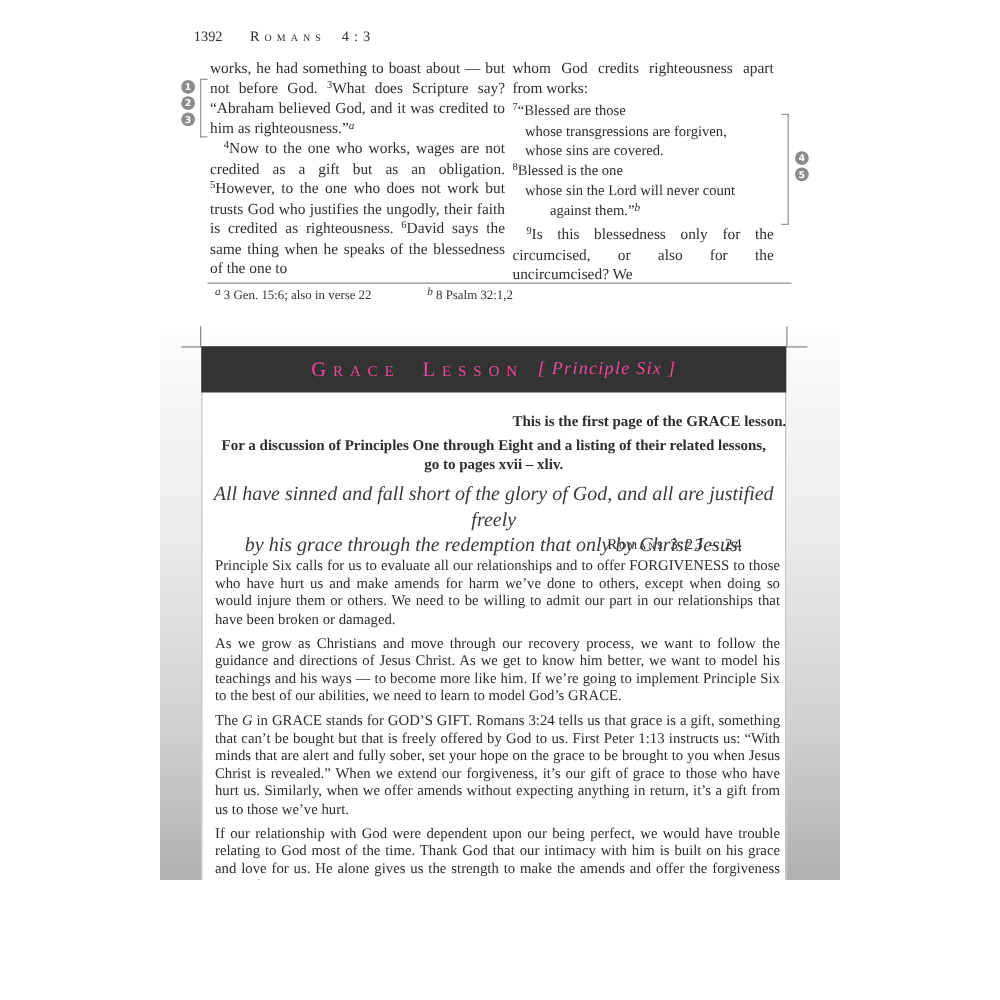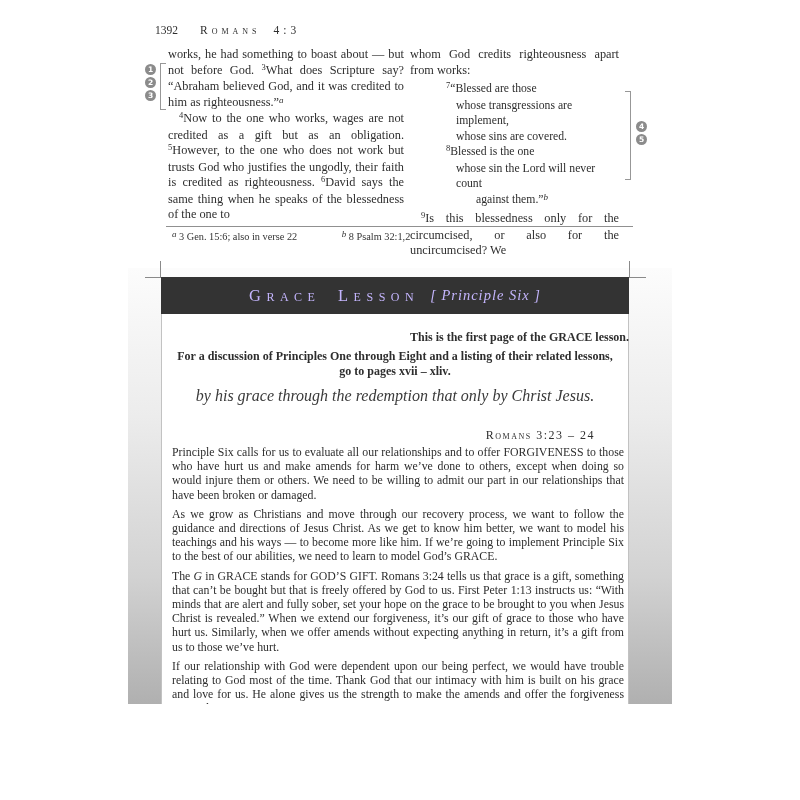--- a/index.html
+++ b/index.html
@@ -10,21 +10,21 @@
   .runhead{position:absolute;top:24px;left:155px;font-size:11.5px;white-space:nowrap;}
   .runhead .title{font-variant:small-caps;letter-spacing:4px;word-spacing:6px;margin-left:22px;}
 
   .col{position:absolute;top:47px;text-align:justify;font-size:12.3px;line-height:15.5px;}
   .col p{margin:0;}
   .col-left{left:168px;width:236px;}
   .col-right{left:410px;width:209px;}
   .indent{text-indent:11px;}
 
   .poetry{margin:3px 0;font-size:11.7px;}
-  .pl{text-align:left;margin-left:36px;}
+  .pl{text-align:left;}
   .pl.in1{padding-left:10px;}
   .pl.in2{padding-left:30px;}
 
   .seg-sup{font-size:8.5px;position:relative;top:-4px;letter-spacing:0;}
   .seg-supi{font-size:9px;font-style:italic;position:relative;top:-3px;}
   .seg-i{font-style:italic;}
 
   .bracket{position:absolute;}
   .br-left{left:160px;top:63px;height:45px;width:5px;
            border-left:1.5px solid #979797;border-top:1.5px solid #979797;border-bottom:1.5px solid #979797;}
@@ -38,21 +38,21 @@
   .fn-rule{position:absolute;left:166px;top:226px;width:467px;height:1px;background:#909090;}
   .footnotes{position:absolute;left:172px;top:231px;font-size:10.3px;color:#333;white-space:nowrap;}
   .footnotes .fn2{margin-left:42px;}
 
   
   .backdrop{position:absolute;left:128px;top:268px;width:544px;height:532px;
             background:linear-gradient(180deg,#fcfcfc 0%,#ececec 28%,#d2d2d2 58%,#adadad 84%,#8d8d8d 100%);}
   .card{position:absolute;left:161px;top:277px;width:468px;height:486px;background:#ffffff;
         border:1px solid #c2c2c2;box-sizing:border-box;}
   .lesson-bar{position:absolute;left:161px;top:277px;width:468px;height:37px;background:#333333;
-              color:#c4b5fd;display:flex;align-items:center;justify-content:center;box-sizing:border-box;}
+              color:#ec4899;display:flex;align-items:center;justify-content:center;box-sizing:border-box;}
   .bar-title{font-variant:small-caps;letter-spacing:5.5px;word-spacing:8px;font-size:16.5px;}
   .bar-sub{font-style:italic;font-size:14.5px;margin-left:11px;letter-spacing:1px;}
 
   .cm{position:absolute;background:#8a8a8a;}
 
   .intro1{position:absolute;left:161px;top:330px;width:468px;text-align:right;
           font-weight:bold;font-size:12px;}
   .intro-block{position:absolute;left:161px;top:349px;width:468px;text-align:center;
           font-weight:bold;font-size:12px;line-height:15px;}
   .quote-block{position:absolute;left:161px;top:386px;width:468px;text-align:center;
@@ -85,21 +85,21 @@
 
   <div class="col col-left">
     <p><span>works, he had something to boast about — but not before God. </span><span class="seg-sup">3</span><span>What does Scripture say? “Abraham believed God, and it was credited to him as righteousness.”</span><span class="seg-supi">a</span></p>
     <p class="indent"><span class="seg-sup">4</span><span>Now to the one who works, wages are not credited as a gift but as an obligation. </span><span class="seg-sup">5</span><span>However, to the one who does not work but trusts God who justifies the ungodly, their faith is credited as righteousness. </span><span class="seg-sup">6</span><span>David says the same thing when he speaks of the blessedness of the one to</span></p>
   </div>
 
   <div class="col col-right">
     <p><span>whom God credits righteousness apart from works:</span></p>
     <div class="poetry">
       <div class="pl"><span class="seg-sup">7</span><span>“Blessed are those</span></div>
-      <div class="pl in1"><span>whose transgressions are implement,</span></div>
+      <div class="pl in1"><span>whose transgressions are forgiven,</span></div>
       <div class="pl in1"><span>whose sins are covered.</span></div>
       <div class="pl"><span class="seg-sup">8</span><span>Blessed is the one</span></div>
       <div class="pl in1"><span>whose sin the Lord will never count</span></div>
       <div class="pl in2"><span>against them.”</span><span class="seg-supi">b</span></div>
     </div>
     <p class="indent"><span class="seg-sup">9</span><span>Is this blessedness only for the circumcised, or also for the uncircumcised? We</span></p>
   </div>
 
   <div class="fn-rule"></div>
   <div class="footnotes">
@@ -124,20 +124,21 @@
     <span class="bar-sub">[ Principle Six ]</span>
   </div>
 
   <div class="intro1">This is the first page of the GRACE lesson.</div>
   <div class="intro-block">
     <div>For a discussion of Principles One through Eight and a listing of their related lessons,</div>
     <div>go to pages xvii – xliv.</div>
   </div>
 
   <div class="quote-block">
+    <div>All have sinned and fall short of the glory of God, and all are justified freely</div>
     <div>by his grace through the redemption that only by Christ Jesus.</div>
   </div>
   <div class="quote-ref">Romans 3:23 – 24</div>
 
   <div class="lesson-body">
     <p><span>Principle Six calls for us to evaluate all our relationships and to offer FORGIVENESS to those who have hurt us and make amends for harm we’ve done to others, except when doing so would injure them or others. We need to be willing to admit our part in our relationships that have been broken or damaged.</span></p>
     <p><span>As we grow as Christians and move through our recovery process, we want to follow the guidance and directions of Jesus Christ. As we get to know him better, we want to model his teachings and his ways — to become more like him. If we’re going to implement Principle Six to the best of our abilities, we need to learn to model God’s GRACE.</span></p>
     <p><span>The </span><span class="seg-i">G</span><span> in GRACE stands for GOD’S GIFT. Romans 3:24 tells us that grace is a gift, something that can’t be bought but that is freely offered by God to us. First Peter 1:13 instructs us: “With minds that are alert and fully sober, set your hope on the grace to be brought to you when Jesus Christ is revealed.” When we extend our forgiveness, it’s our gift of grace to those who have hurt us. Similarly, when we offer amends without expecting anything in return, it’s a gift from us to those we’ve hurt.</span></p>
     <p><span>If our relationship with God were dependent upon our being perfect, we would have trouble relating to God most of the time. Thank God that our intimacy with him is built on his grace and love for us. He alone gives us the strength to make the amends and offer the forgiveness Principle Six requires.</span></p>
     <div class="lesson-footer"><span>The next letter in GRACE is </span><span class="seg-i">R</span><span>. Go to Ephesians 2:8 – 9 (page 1464).</span></div>

